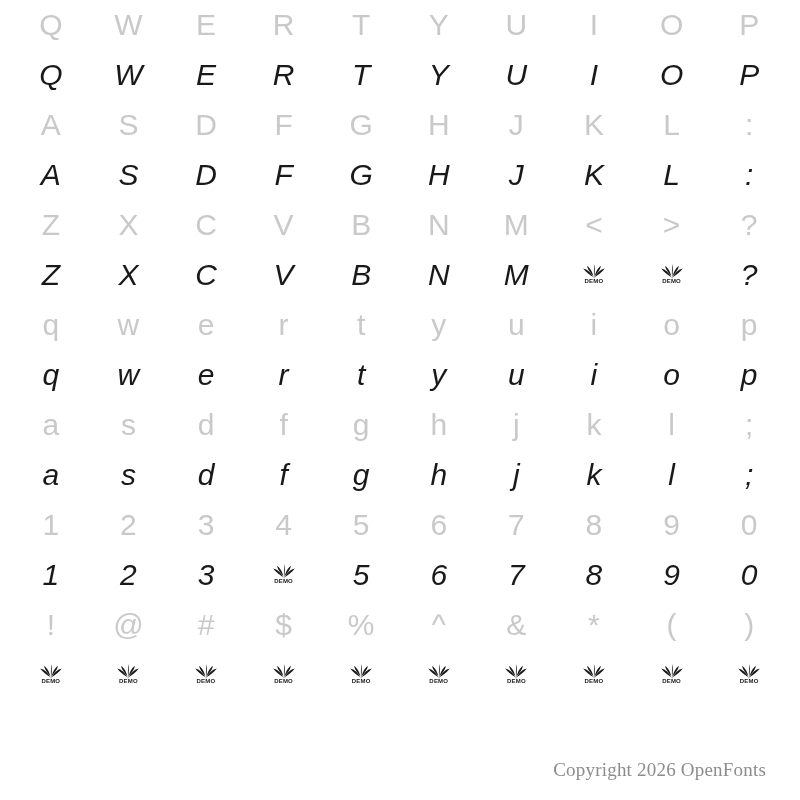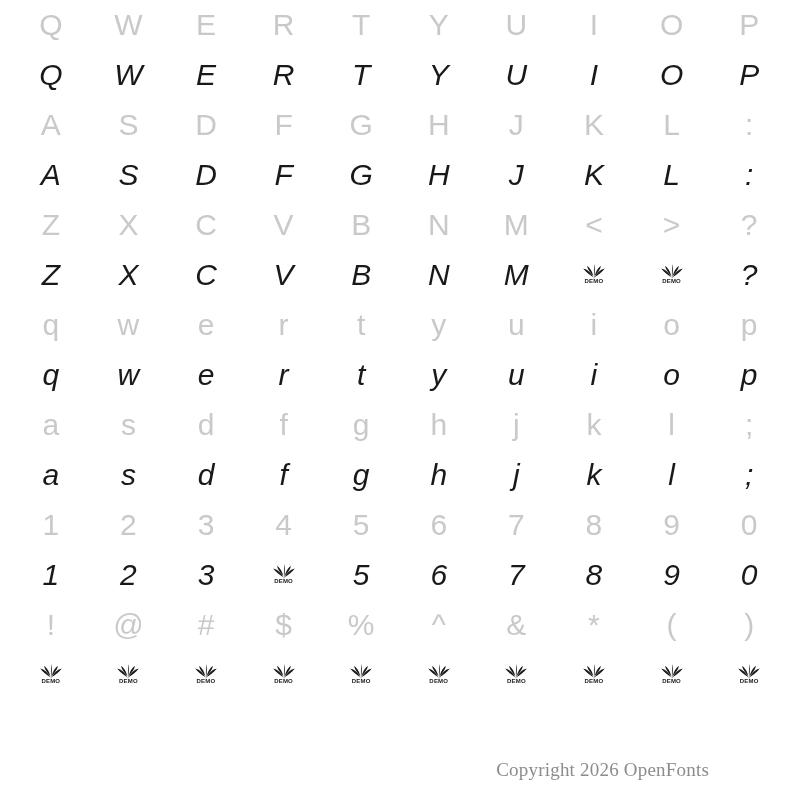--- a/index.html
+++ b/index.html
@@ -85,21 +85,21 @@
 
   #footer {
     position: absolute;
     left: 0;
     bottom: 0;
     width: 800px;
     height: 60px;
     display: flex;
     align-items: center;
     justify-content: flex-end;
-    padding-right: 91px;
+    padding-right: 34px;
     box-sizing: border-box;
   }
   #copyright {
     color: #8c8c8c;
     font-size: 19px;
     font-family: "Liberation Serif", serif;
     letter-spacing: 0.2px;
   }
 </style>
 </head>

